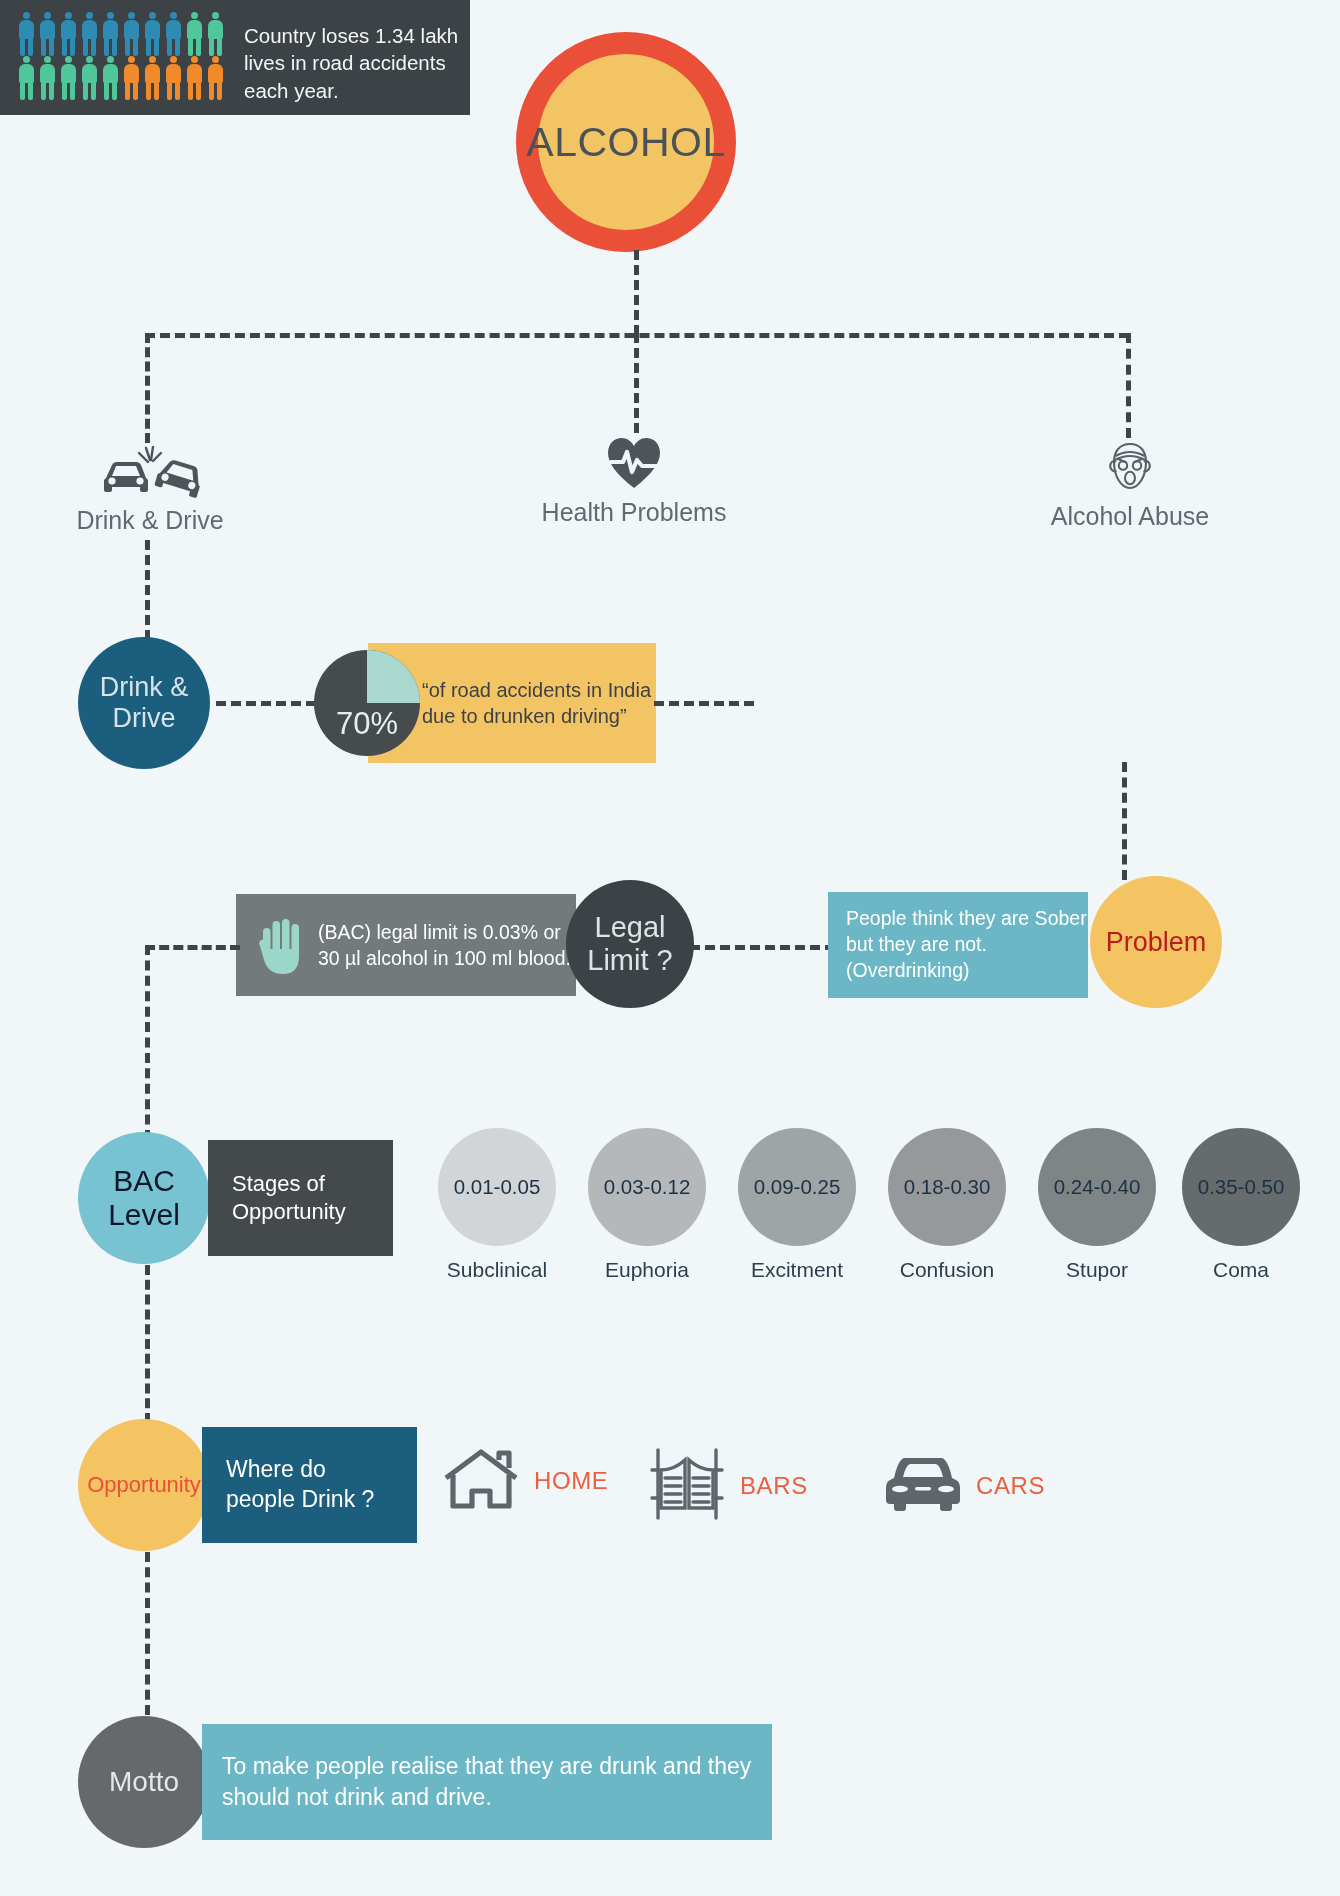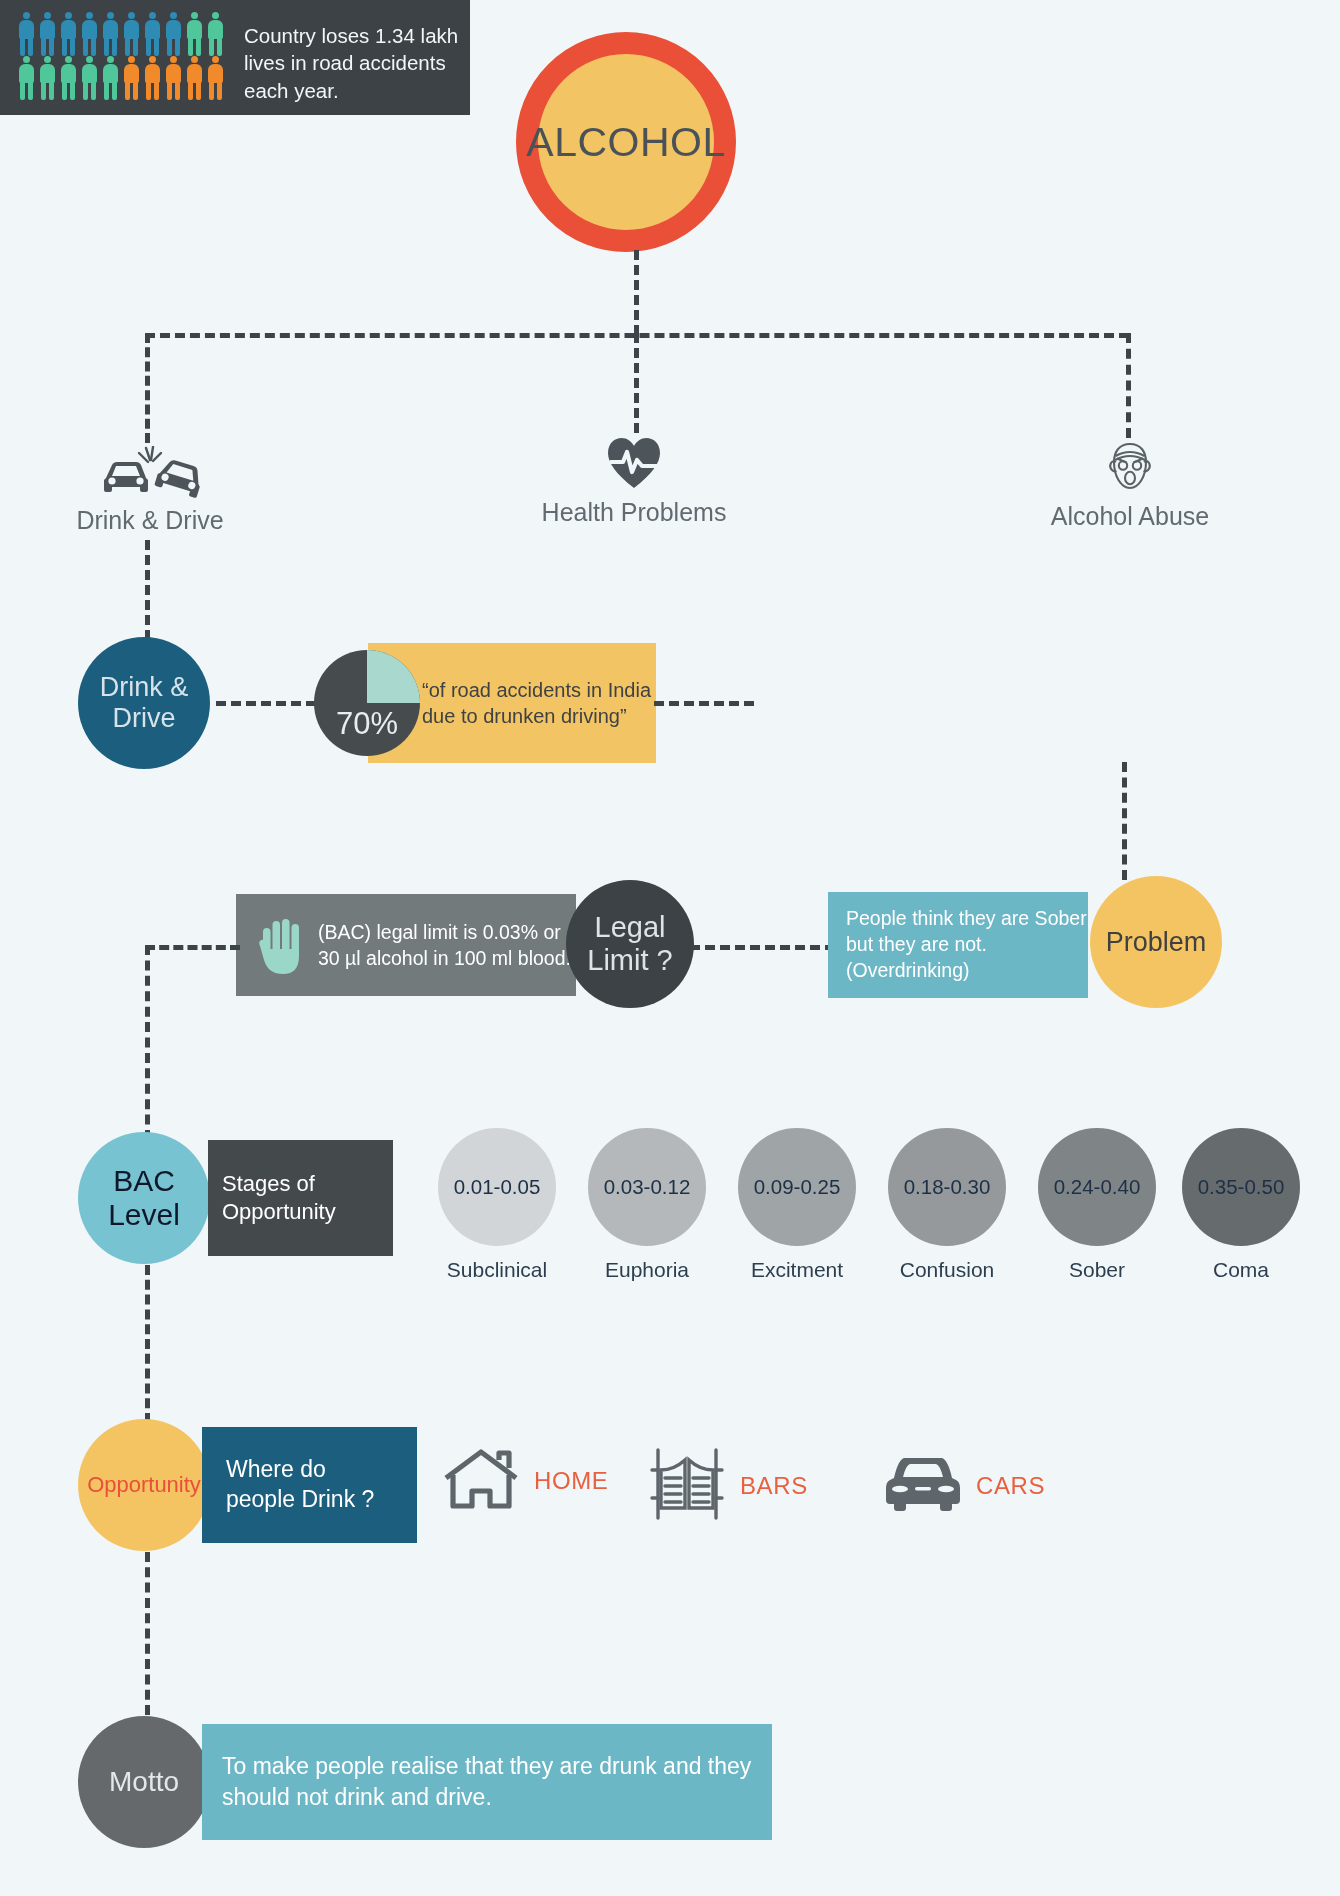--- a/index.html
+++ b/index.html
@@ -64,26 +64,26 @@
   .person .lg1,.person .lg2{position:absolute;top:26px;width:5px;height:18px;border-radius:0 0 2px 2px;}
   .person .lg1{left:2px;} .person .lg2{left:10px;}
 
   
   #grayBox{left:236px;top:894px;width:340px;height:102px;background:#727A7C;color:#FFFFFF;
            font-size:19.5px;line-height:1.34;padding-left:82px;}
   #handIcon{position:absolute;left:20px;top:22px;width:52px;height:60px;}
   #legalNode{left:566px;top:880px;width:128px;height:128px;background:#3C4246;color:#DEE4E6;font-size:29px;}
   #tealBox{left:828px;top:892px;width:260px;height:106px;background:#6CB7C6;color:#FFFFFF;
            font-size:19.5px;line-height:1.32;padding-left:18px;}
-  #problemNode{left:1090px;top:876px;width:132px;height:132px;background:#F5C462;color:#404040;font-size:27px;}
+  #problemNode{left:1090px;top:876px;width:132px;height:132px;background:#F5C462;color:#b91c1c;font-size:27px;}
 
   
   #bacNode{left:78px;top:1132px;width:132px;height:132px;background:#78C3D2;color:#0f172a;font-size:30px;}
   #stagesBox{left:208px;top:1140px;width:185px;height:116px;background:#44494C;color:#FFFFFF;
-             font-size:22px;line-height:1.27;padding-left:14px;}
+             font-size:22px;line-height:1.27;padding-left:24px;}
   .bacItem{position:absolute;top:1128px;width:150px;text-align:center;}
   .bacItem .circ{width:118px;height:118px;border-radius:50%;margin:0 auto;
                  display:flex;align-items:center;justify-content:center;
                  font-size:20.5px;color:#1D3045;}
   .bacItem .nm{margin-top:12px;font-size:21px;color:#2D3E4F;}
 
   
   #oppNode{left:78px;top:1419px;width:132px;height:132px;background:#F5C462;color:#E8503A;font-size:22px;}
   #whereBox{left:202px;top:1427px;width:215px;height:116px;background:#1B5E7D;color:#FFFFFF;
             font-size:23px;line-height:1.3;padding-left:24px;}
@@ -380,21 +380,21 @@
       <div class="bacItem" style="left: 722px;">
         <div class="circ" style="background: rgb(159, 164, 166);">0.09-0.25</div>
         <div class="nm">Excitment</div>
       </div>
       <div class="bacItem" style="left: 872px;">
         <div class="circ" style="background: rgb(149, 153, 155);">0.18-0.30</div>
         <div class="nm">Confusion</div>
       </div>
       <div class="bacItem" style="left: 1022px;">
         <div class="circ" style="background: rgb(127, 132, 134);">0.24-0.40</div>
-        <div class="nm">Sober</div>
+        <div class="nm">Stupor</div>
       </div>
       <div class="bacItem" style="left: 1166px;">
         <div class="circ" style="background: rgb(102, 107, 109);">0.35-0.50</div>
         <div class="nm">Coma</div>
       </div>
     </div>
 
   <div class="dash-v" style="left:145px;top:1265px;height:158px;"></div>
 
   <div class="node" id="oppNode">

